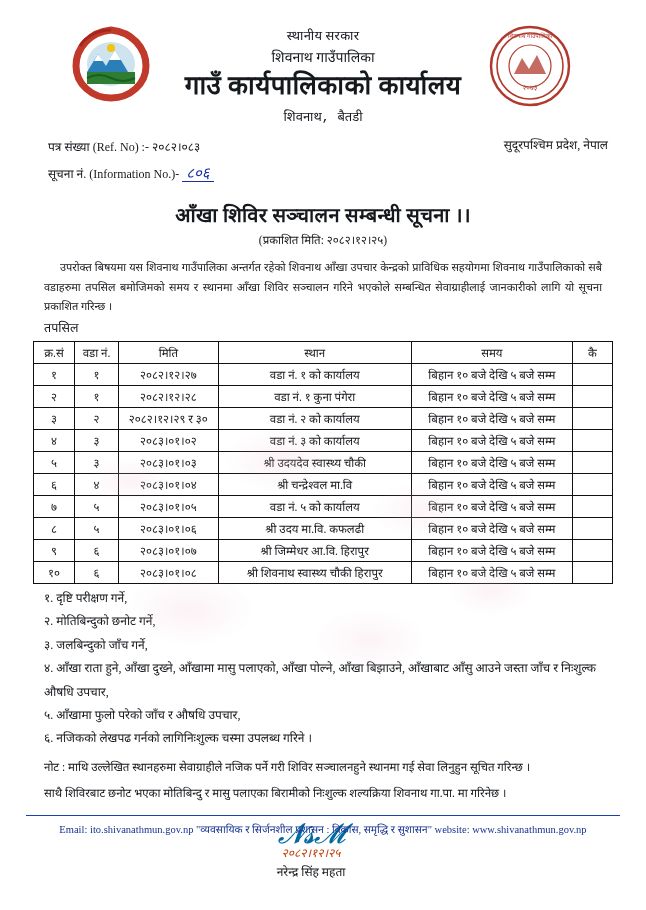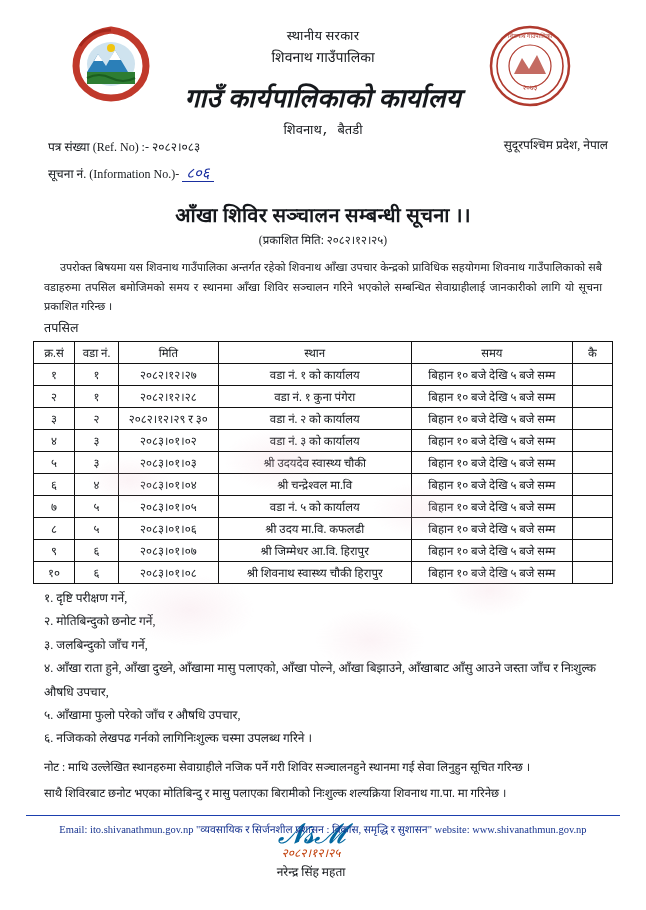--- a/index.html
+++ b/index.html
@@ -47,21 +47,21 @@
     position: absolute; left: 42px; top: 4px;
     width: 86px; height: 76px;
   }
   .emblem-right {
     position: absolute; right: 48px; top: 2px;
     width: 84px; height: 84px;
   }
   .head-center { text-align: center; padding-top: 4px; }
   .head-l1 { font-size: 13px; letter-spacing: .2px; }
   .head-l2 { font-size: 14px; margin-top: 3px; }
-  .head-l3 { font-size: 26px; font-weight: bold; margin-top: 13px; letter-spacing: .4px; font-style: italic; }
+  .head-l3 { font-size: 26px; font-weight: bold; margin-top: 0; letter-spacing: .4px; }
   .head-l4 { font-size: 13px; margin-top: 5px; font-family: Liberation Mono, monospace; }
 
   .refline {
     display: flex; justify-content: space-between;
     font-size: 12px; margin-top: 6px; padding: 0 12px 0 22px;
   }
   .refline .left { line-height: 1.9; }
   .info-no { position: relative; }
   .info-hand {
     font-family: "Liberation Serif", serif;

